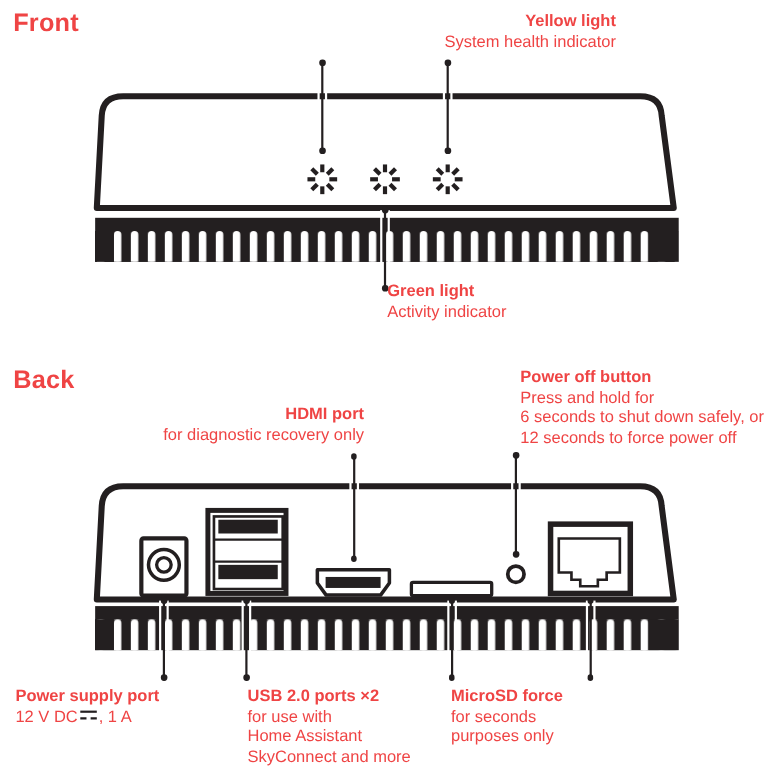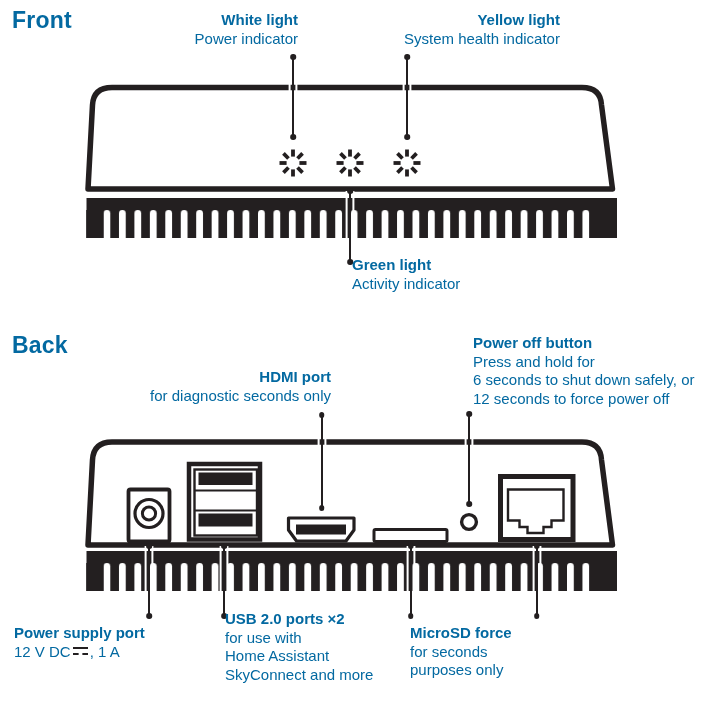--- a/index.html
+++ b/index.html
@@ -1,18 +1,18 @@
 <!DOCTYPE html>
 <html><head>
 <meta charset="utf-8">
 <style>
   html,body { margin:0; padding:0; background:#fff; }
   .stage {
     position:relative; width:708px; height:705px; background:#ffffff;
-    font-family:"Liberation Sans", sans-serif; color:#0369a1; overflow:hidden;
+    font-family:"Liberation Sans", sans-serif; color:#ef4444; overflow:hidden;
   }
   .heading { position:absolute; font-size:23px; font-weight:700; letter-spacing:.2px; z-index:4; }
   .label { position:absolute; font-size:15px; line-height:18.5px; white-space:nowrap; z-index:4; }
   .label .t { font-weight:700; }
   .align-right { text-align:right; }
   .align-center { }
   svg.diagram { position:absolute; left:0; top:0; z-index:1; }
   .leader {
     position:absolute; width:2px; background:#231f20; z-index:3;
     box-shadow:3.4px 0 0 #ffffff, -3.4px 0 0 #ffffff;
@@ -116,57 +116,53 @@
   <div class="leader" style="left:349px;   top:191px; height:71px;"></div>
   <div class="leader" style="left:320.5px; top:415px; height:93px;"></div>
   <div class="leader" style="left:468px;   top:414px; height:90px;"></div>
   <div class="leader" style="left:148px;   top:546px; height:70px;"></div>
   <div class="leader" style="left:223px;   top:546px; height:70px;"></div>
   <div class="leader" style="left:409.5px; top:546px; height:70px;"></div>
   <div class="leader" style="left:535.5px; top:546px; height:70px;"></div>
 
   <div class="heading" style="left:12px; top:7px;">Front</div>
 
-  <div class="label align-right" style="left:98px; top:11px; width:200px;">
-    <div class="t">White light</div>
-    <div>Power indicator</div>
-  </div>
 
   <div class="label" style="left:404px; top:11px;text-align:right;">
     <div class="t">Yellow light</div>
     <div>System health indicator</div>
   </div>
 
   <div class="label" style="left:352px; top:256px;">
     <div class="t">Green light</div>
     <div>Activity indicator</div>
   </div>
 
   <div class="heading" style="left:12px; top:332px;">Back</div>
 
   <div class="label align-right" style="left:131px; top:368px; width:200px;">
     <div class="t">HDMI port</div>
-    <div>for diagnostic seconds only</div>
+    <div>for diagnostic recovery only</div>
   </div>
 
   <div class="label" style="left:473px; top:334px;">
     <div class="t">Power off button</div>
     <div>Press and hold for</div>
     <div>6 seconds to shut down safely, or</div>
     <div>12 seconds to force power off</div>
   </div>
 
   <div class="label align-center" style="left:14px; top:624px; width:150px;">
     <div class="t">Power supply port</div>
     <div>
       <span>12 V DC</span><span class="dc-symbol"></span><span>, 1 A</span>
     </div>
   </div>
 
-  <div class="label" style="left:225px; top:610px;">
+  <div class="label" style="left:225px; top:624px;">
     <div class="t">USB 2.0 ports ×2</div>
     <div>for use with</div>
     <div>Home Assistant</div>
     <div>SkyConnect and more</div>
   </div>
 
   <div class="label" style="left:410px; top:624px;">
     <div class="t">MicroSD force</div>
     <div>for seconds</div>
     <div>purposes only</div>

